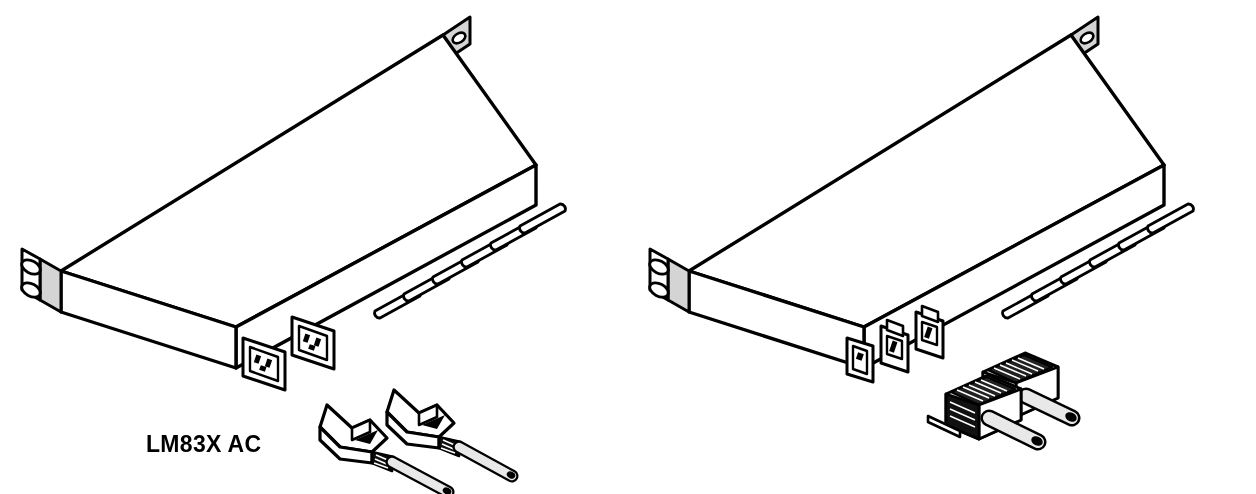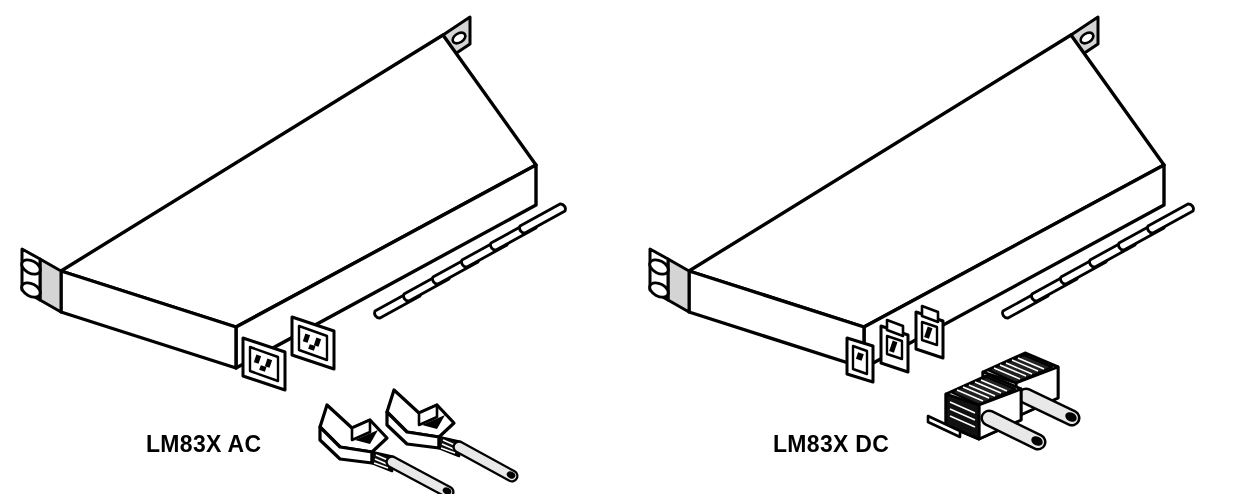--- a/index.html
+++ b/index.html
@@ -193,15 +193,14 @@
         <path d="M 300,416 L 332,431 L 332,437 L 300,422 Z" fill="#ffffff" stroke="#000000" stroke-width="2.6" stroke-linejoin="round"></path>
         <path d="M 361,418 L 410,442" stroke="#000000" stroke-width="17" stroke-linecap="round"></path>
         <path d="M 361,418 L 410,442" stroke="#e8e8e8" stroke-width="12" stroke-linecap="round"></path>
         <ellipse cx="409" cy="441" rx="6" ry="4.4" transform="rotate(26 409 441)" fill="#000000"></ellipse>
       </g>
     </g>
   </svg>
 
   <div id="caption-ac" class="caption">LM83X AC</div>
 
-  <div id="caption-dc" class="caption">LM83X DC</div>
 
 </div>
 
 </body></html>

